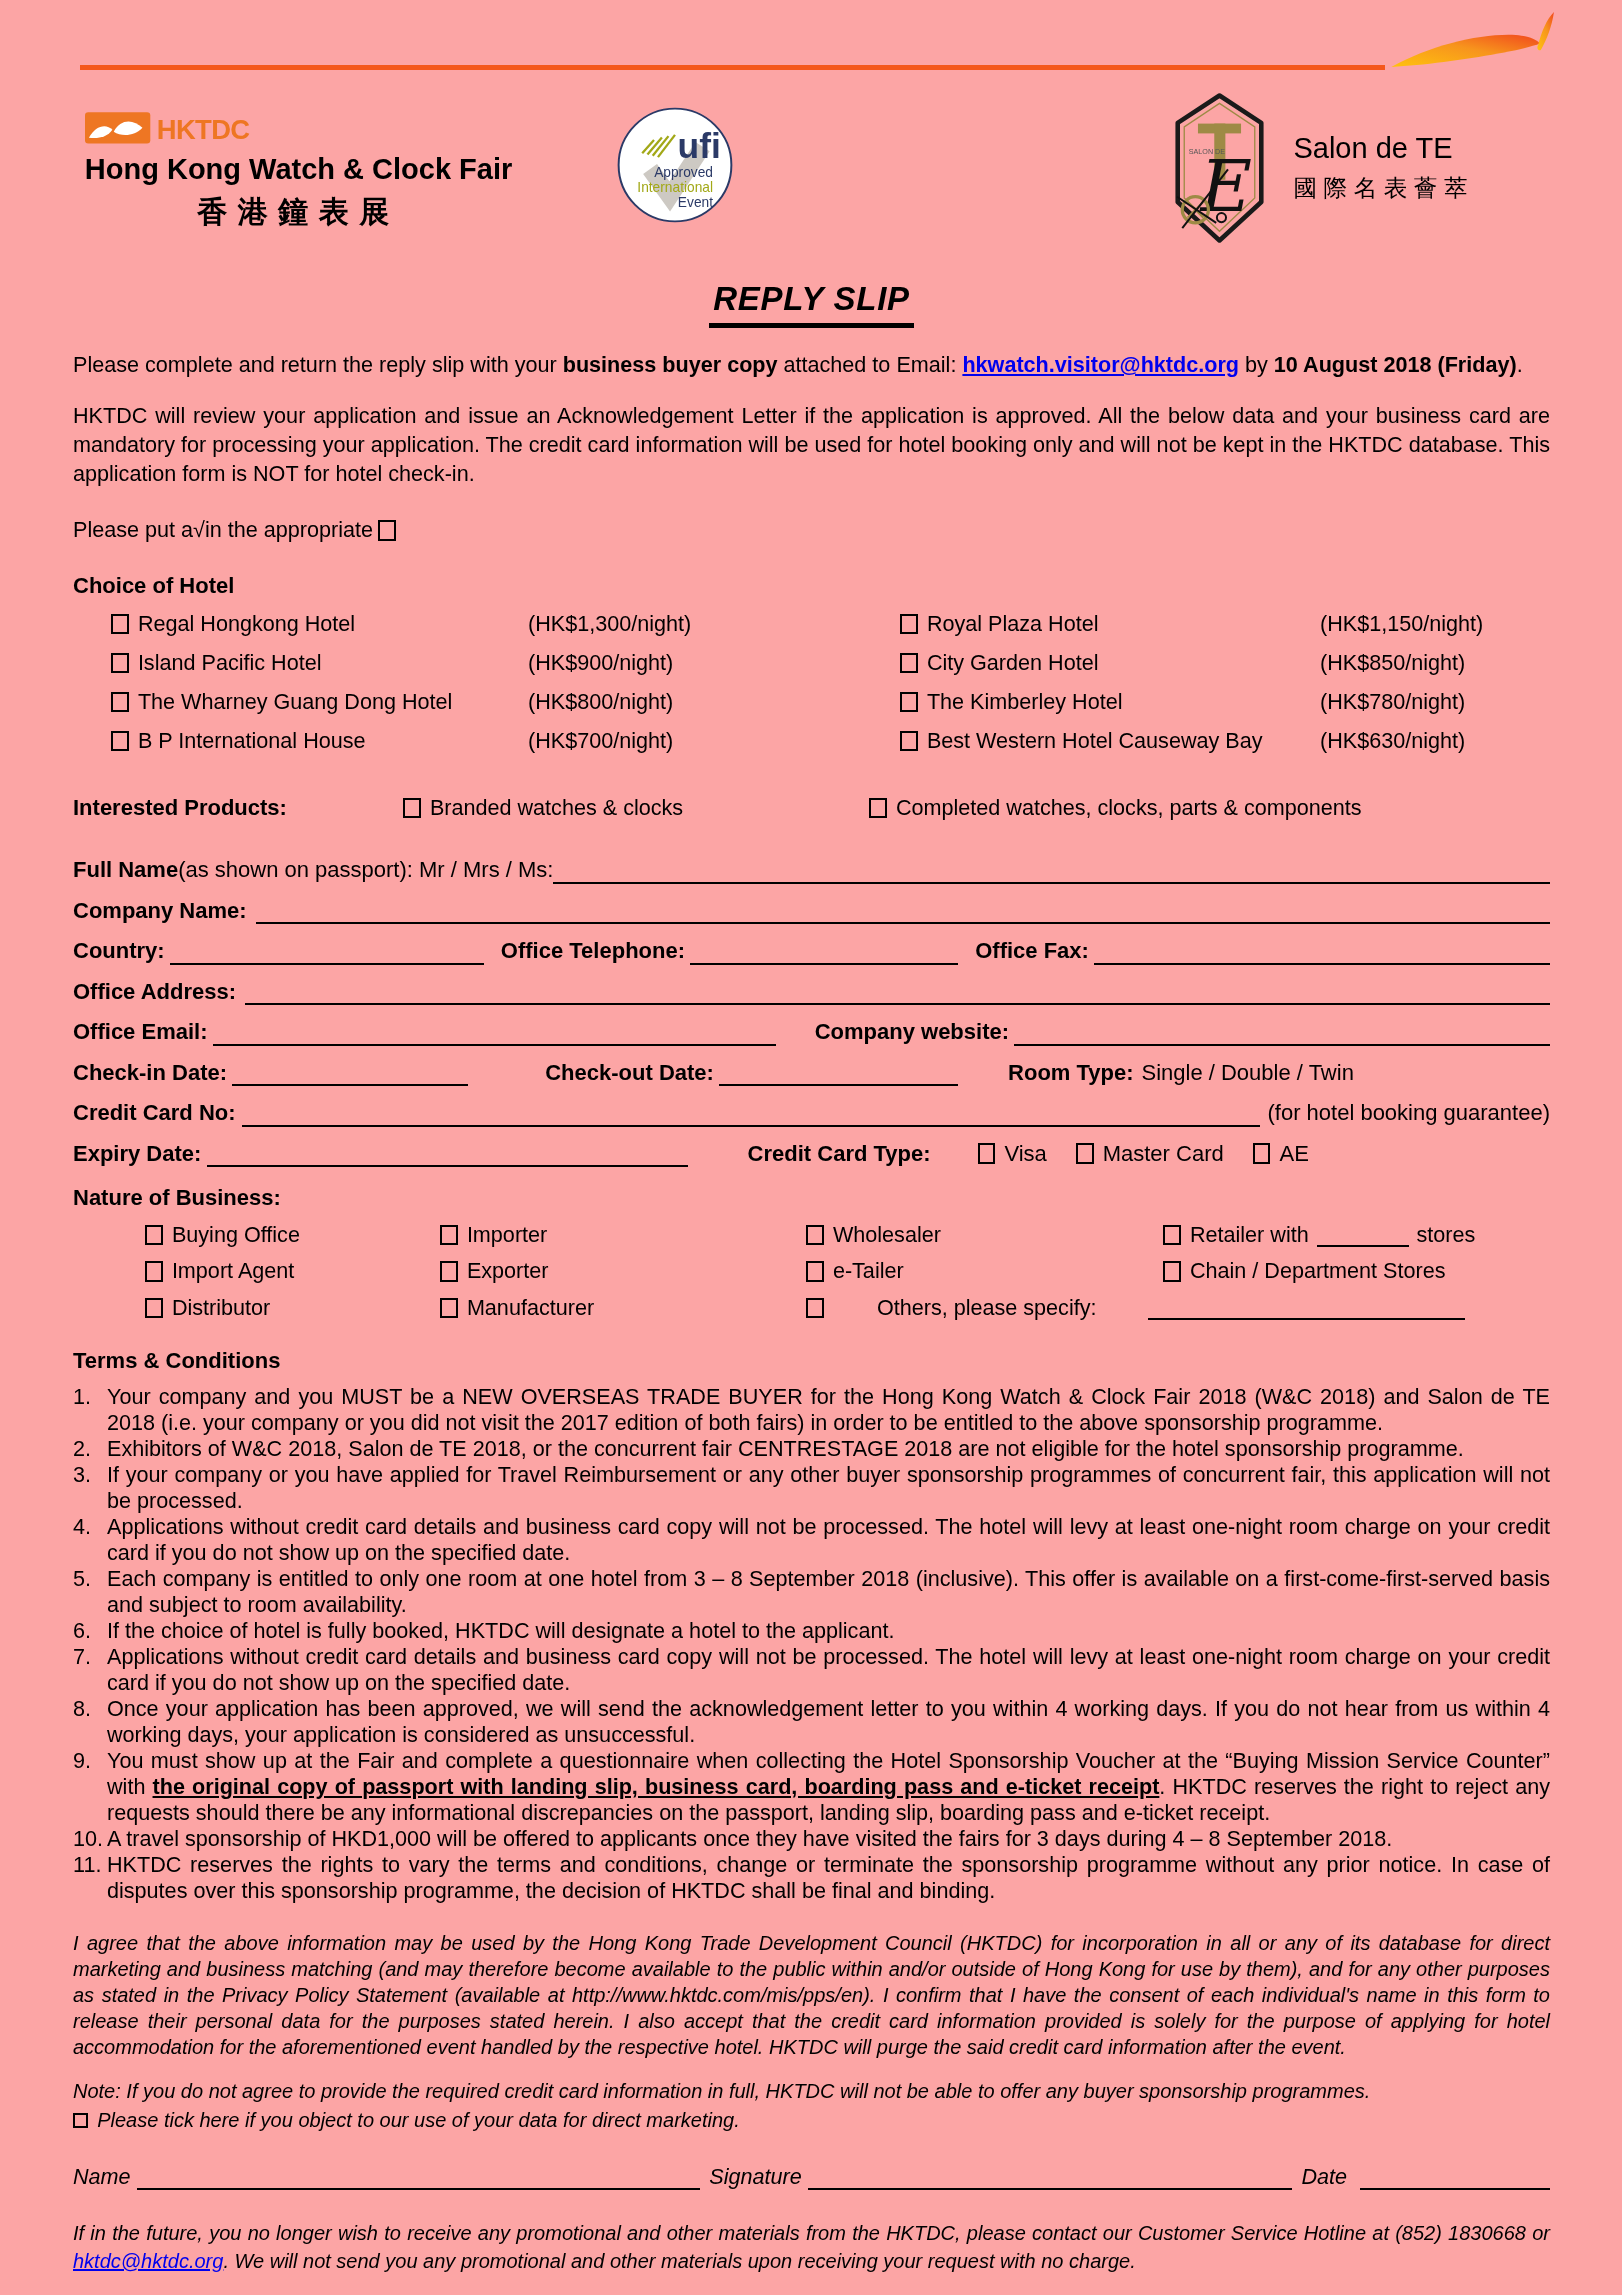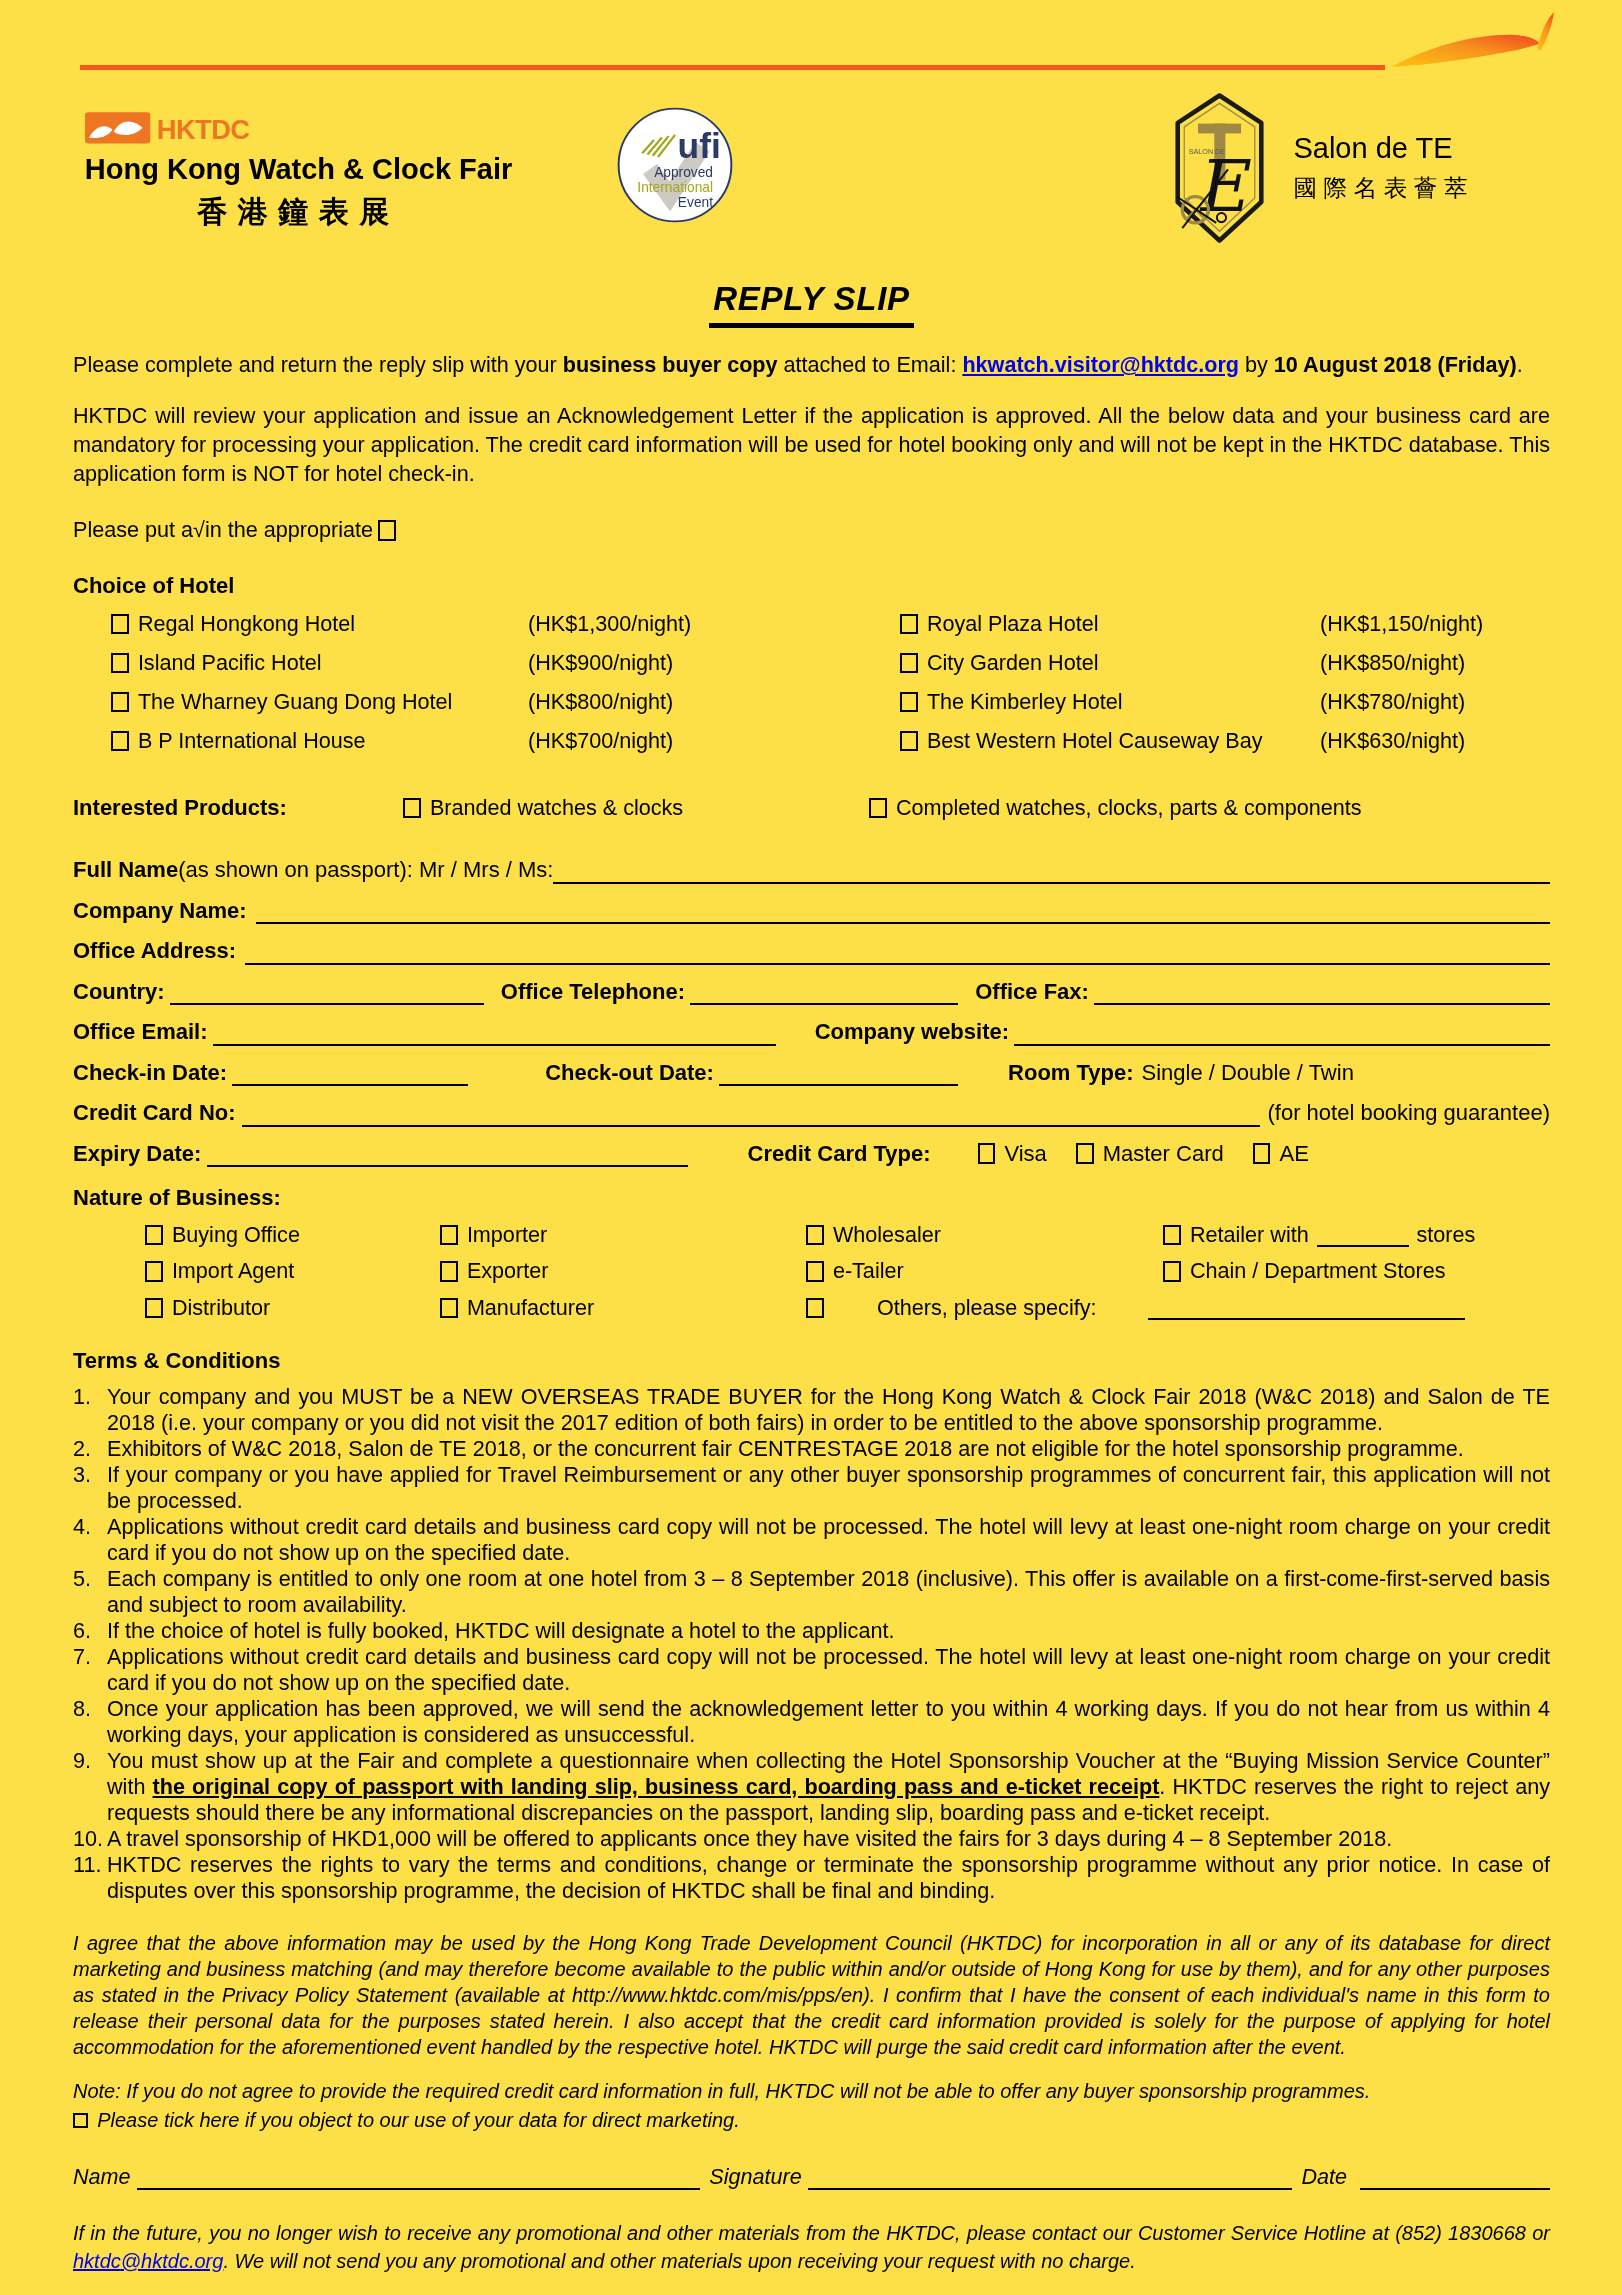--- a/index.html
+++ b/index.html
@@ -1,17 +1,17 @@
 <!DOCTYPE html>
 <html style="font-size:10.5px"><head>
 <meta charset="utf-8">
 <style>
   html,body{margin:0;padding:0;background:#e8e8e8;}
   .page{
-    width:1623px;height:2295px;margin:0 auto;background:#fde047;
+    width:1623px;height:2295px;margin:0 auto;background:#fca5a5;
     position:relative;box-sizing:border-box;padding:0 73px;
     font-family:"Liberation Sans",sans-serif;color:#000;overflow:hidden;
   }
   
   .rule{position:absolute;left:80px;top:65px;width:1305px;height:4.6px;background:#F4581C;}
   .swoosh{position:absolute;right:69px;top:11.8px;}
   
   .header{position:relative;height:275px;}
   .hktdc-block{position:absolute;left:11.8px;top:110px;}
   .fair-title{font-size:29px;font-weight:bold;letter-spacing:0px;margin-top:3.9px;}
@@ -217,31 +217,31 @@
     <span> (as shown on passport): Mr / Mrs / Ms: </span>
     <span class="ul fill"></span>
   </div>
 
   <div class="frow">
     <span class="b">Company Name:</span>
     <span class="ul fill" style="margin-left:9.2px"></span>
   </div>
 
   <div class="frow">
-    <span class="b">Office Address:</span>
-    <span class="ul fill" style="margin-left:9.2px"></span>
-  </div>
-
-  <div class="frow">
     <span class="b">Country:</span>
     <span class="ul" style="width:314px;margin-left:5.2px"></span>
     <span class="b" style="margin-left:17px">Office Telephone:</span>
     <span class="ul" style="width:268px;margin-left:5.2px"></span>
     <span class="b" style="margin-left:17px">Office Fax:</span>
     <span class="ul fill" style="margin-left:5.2px"></span>
+  </div>
+
+  <div class="frow">
+    <span class="b">Office Address:</span>
+    <span class="ul fill" style="margin-left:9.2px"></span>
   </div>
 
   <div class="frow">
     <span class="b">Office Email:</span>
     <span class="ul" style="width:563px;margin-left:5.2px"></span>
     <span class="b" style="margin-left:39px">Company website:</span>
     <span class="ul fill" style="margin-left:5.2px"></span>
   </div>
 
   <div class="frow">

